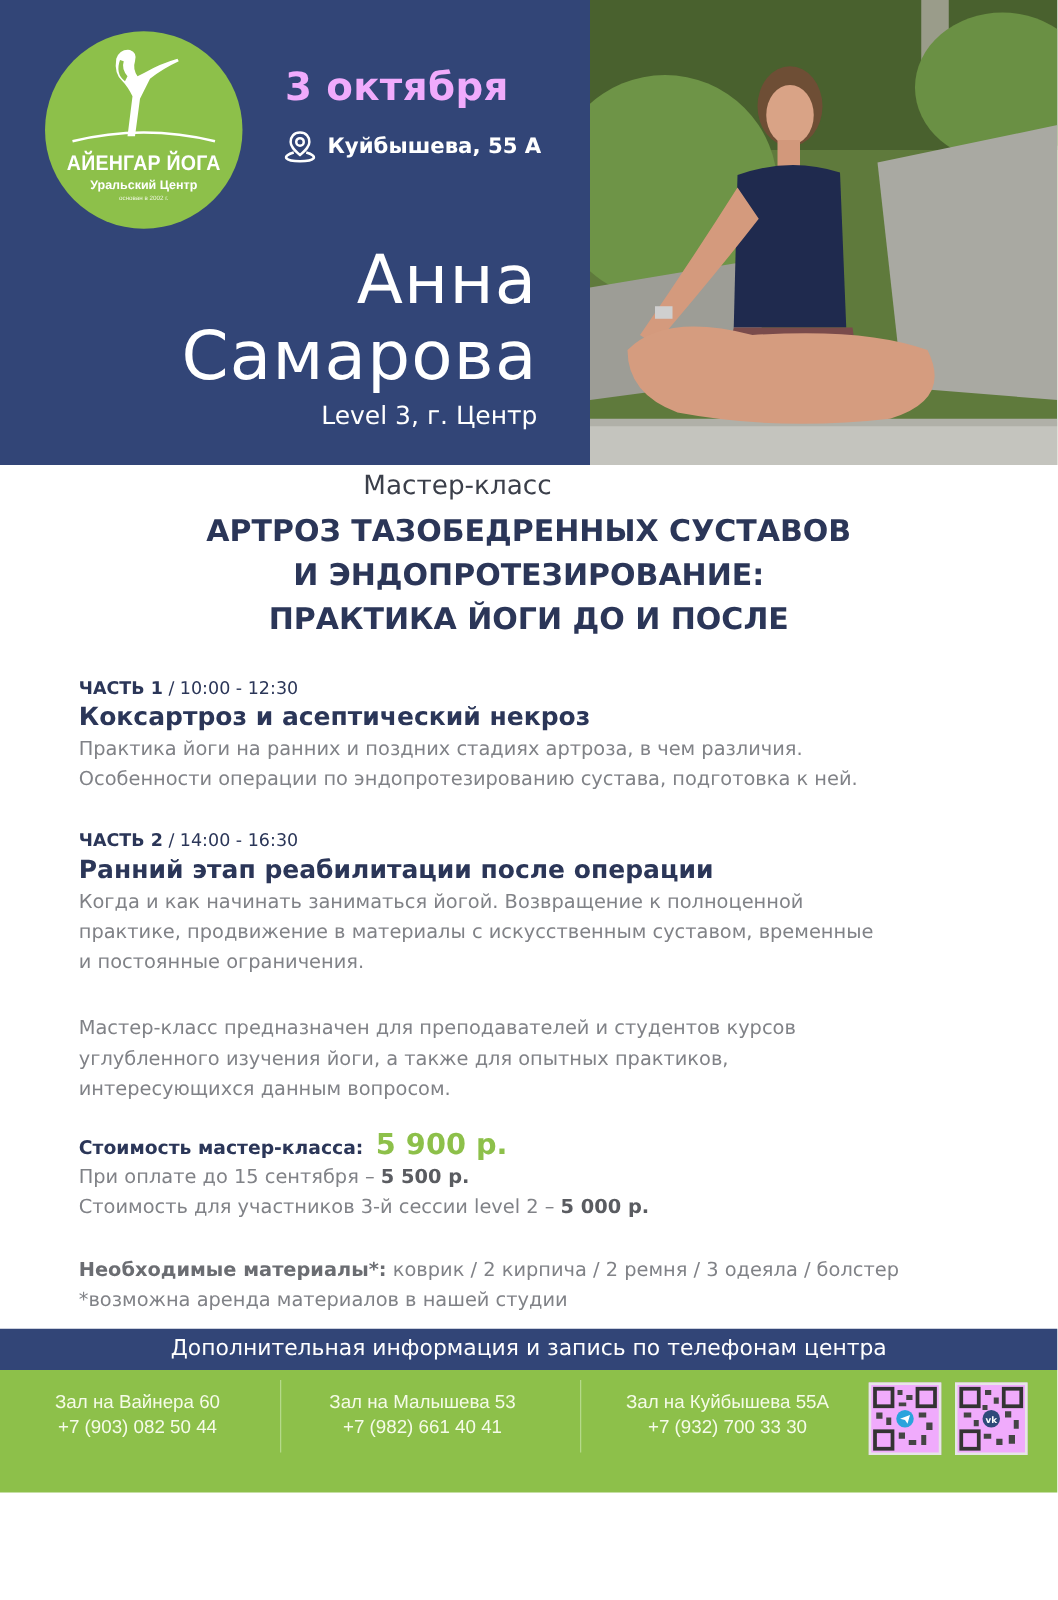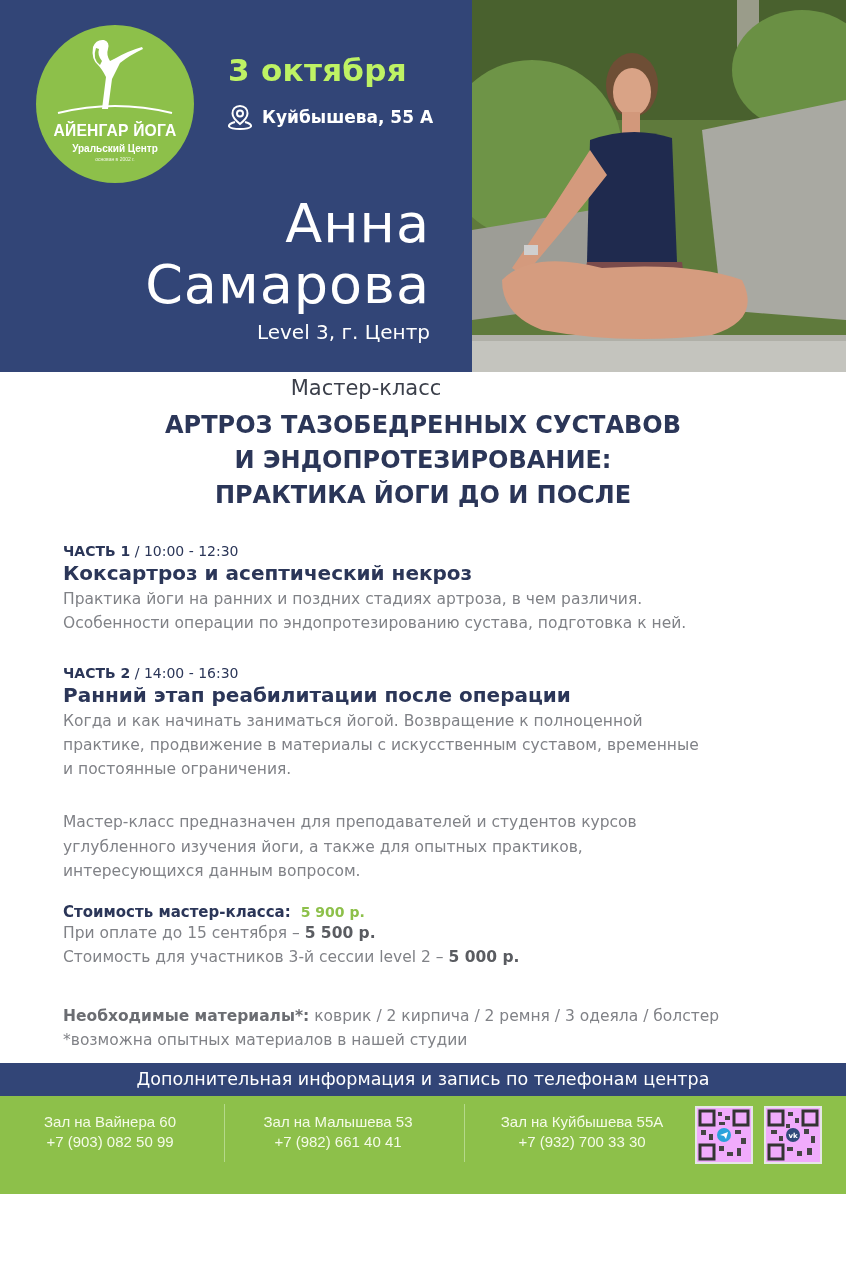--- a/index.html
+++ b/index.html
@@ -13,21 +13,21 @@
 
   .logo { position: absolute; left: 36px; top: 25px; width: 158px; height: 158px; border-radius: 50%; background: #8dc04a; }
   .logo svg.figure { position: absolute; left: 0; top: 0; }
   .logo-title { position: absolute; left: 0; top: 96px; width: 158px; text-align: center; color: #ffffff;
     font-family: "Liberation Sans", sans-serif; font-weight: bold; font-size: 17px; letter-spacing: 0.2px; transform: scaleX(0.92); }
   .logo-sub { position: absolute; left: 0; top: 118px; width: 158px; text-align: center; color: #ffffff;
     font-family: "Liberation Sans", sans-serif; font-weight: bold; font-size: 10px; }
   .logo-since { position: absolute; left: 0; top: 131px; width: 158px; text-align: center; color: #eef5e0;
     font-family: "Liberation Sans", sans-serif; font-size: 5px; }
 
-  .date { position: absolute; left: 228px; top: 52px; color: #bef264; font-weight: bold; font-size: 31px; letter-spacing: 0.3px; }
+  .date { position: absolute; left: 228px; top: 52px; color: #f0abfc; font-weight: bold; font-size: 31px; letter-spacing: 0.3px; }
   .address { position: absolute; left: 226px; top: 103px; display: flex; align-items: center; gap: 8px; color: #ffffff; }
   .address-text { font-weight: bold; font-size: 17px; }
 
   .name { position: absolute; right: 42px; text-align: right; color: #ffffff; font-weight: normal; letter-spacing: 1px; }
   .name-1 { top: 192px; font-size: 54px; }
   .name-2 { top: 253px; font-size: 54px; }
   .level { position: absolute; right: 42px; top: 320px; color: #ffffff; font-size: 20px; }
 
   .subtitle { position: absolute; left: 0; width: 732px; top: 376px; text-align: center; color: #3b3f4a; font-size: 21px; }
   .headline { position: absolute; left: 0; width: 846px; top: 408px; text-align: center; color: #2b3658; font-weight: bold; font-size: 24px; line-height: 35px; }
@@ -36,21 +36,21 @@
   .part-label { font-size: 14px; color: #2b3658; }
   .part-label b { font-weight: bold; }
   .part-title { font-size: 20px; font-weight: bold; color: #2b3658; margin-top: 2px; }
   .part-desc { font-size: 15.5px; color: #808287; line-height: 24px; margin-top: 2px; }
 
   .audience { position: absolute; left: 63px; top: 810px; width: 740px; font-size: 15.5px; color: #808287; line-height: 24.5px; }
 
   .price { position: absolute; left: 63px; top: 903px; width: 740px; }
   .price-main { display: flex; align-items: baseline; gap: 10px; }
   .price-label { font-size: 15px; font-weight: bold; color: #2b3658; }
-  .price-value { font-size: 14px; font-weight: bold; color: #8dc04a; }
+  .price-value { font-size: 23px; font-weight: bold; color: #8dc04a; }
   .price-line { font-size: 15.5px; color: #808287; line-height: 24px; }
   .price-line b { color: #5a5c61; }
 
   .materials { position: absolute; left: 63px; top: 1004px; width: 760px; font-size: 15.5px; color: #808287; line-height: 24px; }
   .materials b { color: #6b6d72; }
 
   .info-bar { position: absolute; left: 0; top: 1063px; width: 846px; height: 33px; background: #324577; color: #ffffff;
     text-align: center; font-size: 17.5px; line-height: 33px; }
   .contacts { position: absolute; left: 0; top: 1096px; width: 846px; height: 98px; background: #8dc04a; }
   .hall { position: absolute; top: 16px; width: 200px; text-align: center; color: #f5fbe8; font-family: "Liberation Sans", sans-serif; font-size: 15px; line-height: 20px; }
@@ -152,28 +152,28 @@
   <div class="price-main">
     <span class="price-label">Стоимость мастер-класса:</span>
     <span class="price-value">5 900 р.</span>
   </div>
   <div class="price-line"><span>При оплате до 15 сентября – </span><b>5 500 р.</b></div>
   <div class="price-line"><span>Стоимость для участников 3-й сессии level 2  – </span><b>5 000 р.</b></div>
 </div>
 
 <div class="materials">
   <div><b>Необходимые материалы*:</b><span> коврик / 2 кирпича / 2 ремня / 3 одеяла / болстер</span></div>
-  <div>*возможна опытных материалов в нашей студии</div>
+  <div>*возможна аренда материалов в нашей студии</div>
 </div>
 
 <div class="info-bar">Дополнительная информация и запись  по телефонам центра</div>
 <div class="contacts">
   <div class="hall" style="left:10px;">
     <div>Зал на Вайнера 60</div>
-    <div>+7 (903) 082 50 99</div>
+    <div>+7 (903) 082 50 44</div>
   </div>
   <div class="divider" style="left:224px;"></div>
   <div class="hall" style="left:238px;">
     <div>Зал на Малышева 53</div>
     <div>+7 (982) 661 40 41</div>
   </div>
   <div class="divider" style="left:464px;"></div>
   <div class="hall" style="left:482px;">
     <div>Зал на Куйбышева 55А</div>
     <div>+7 (932) 700 33 30</div>

